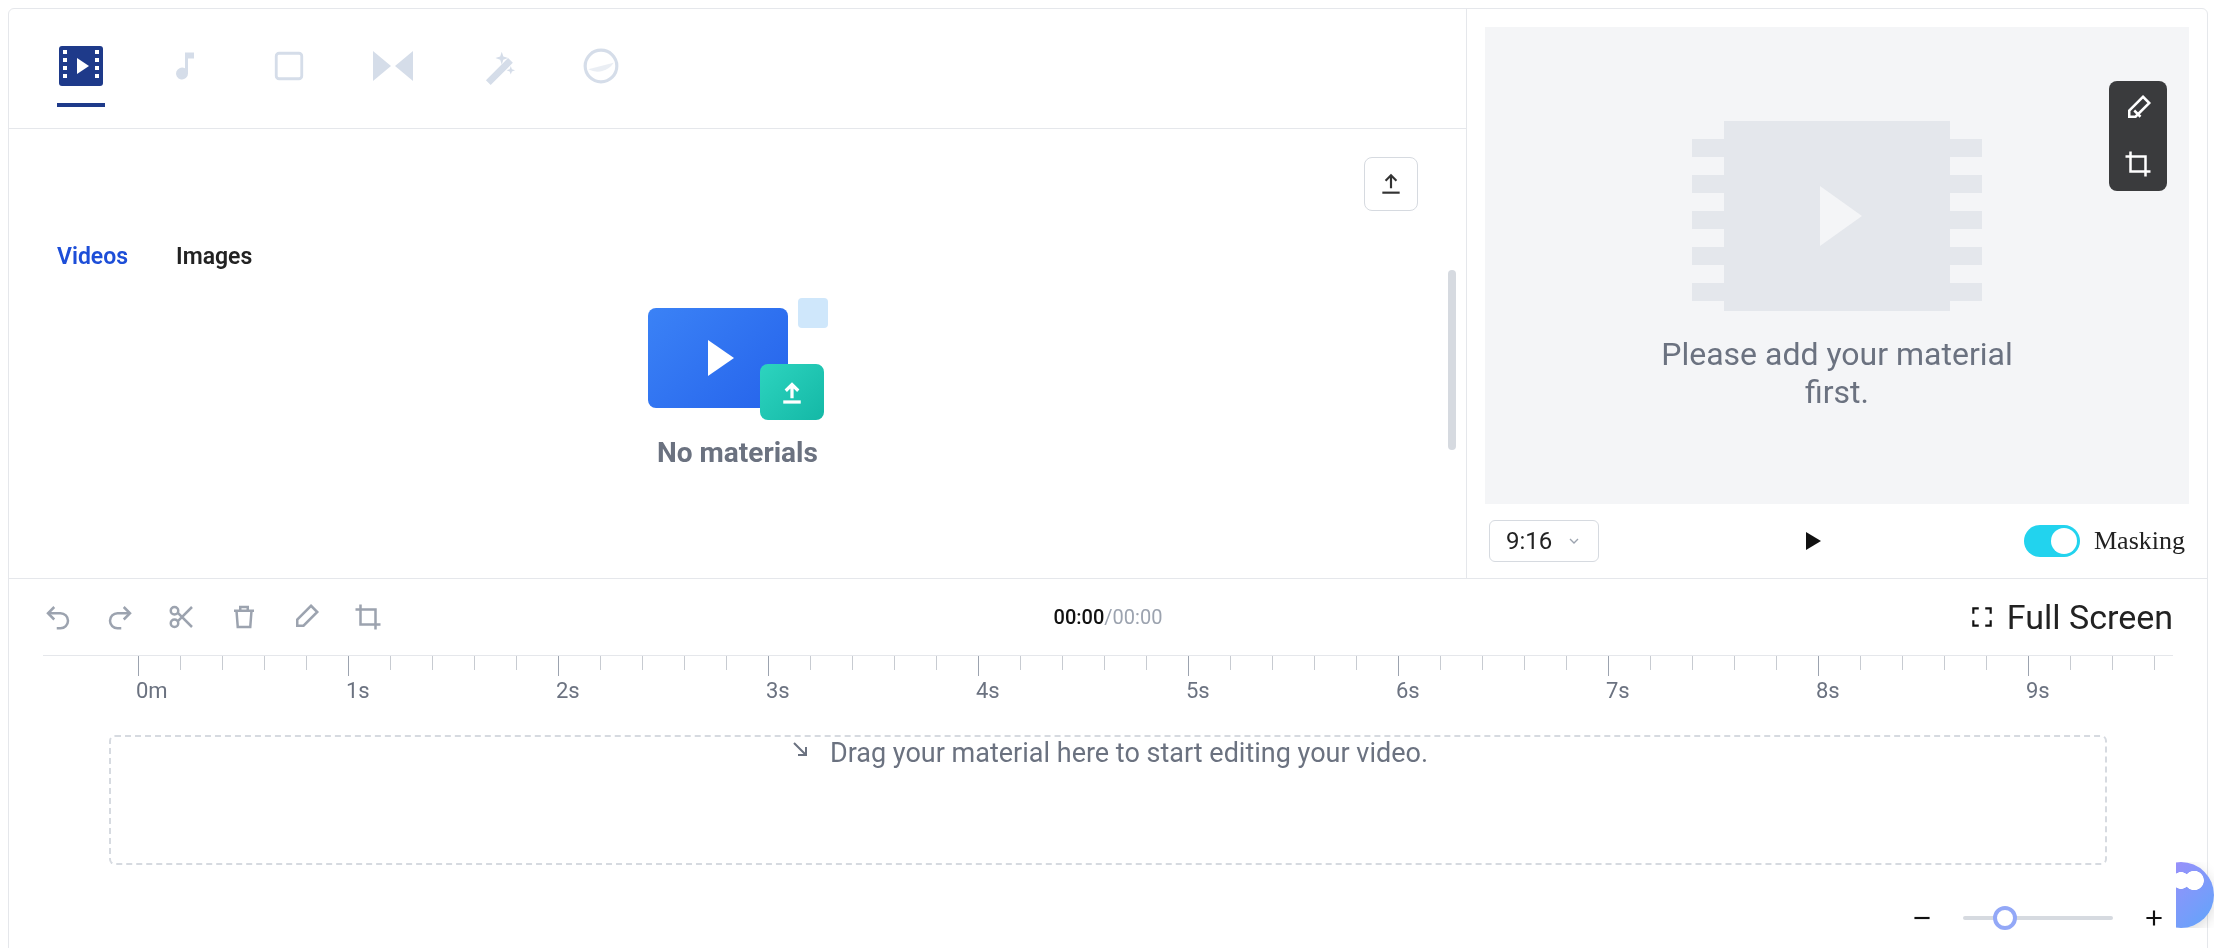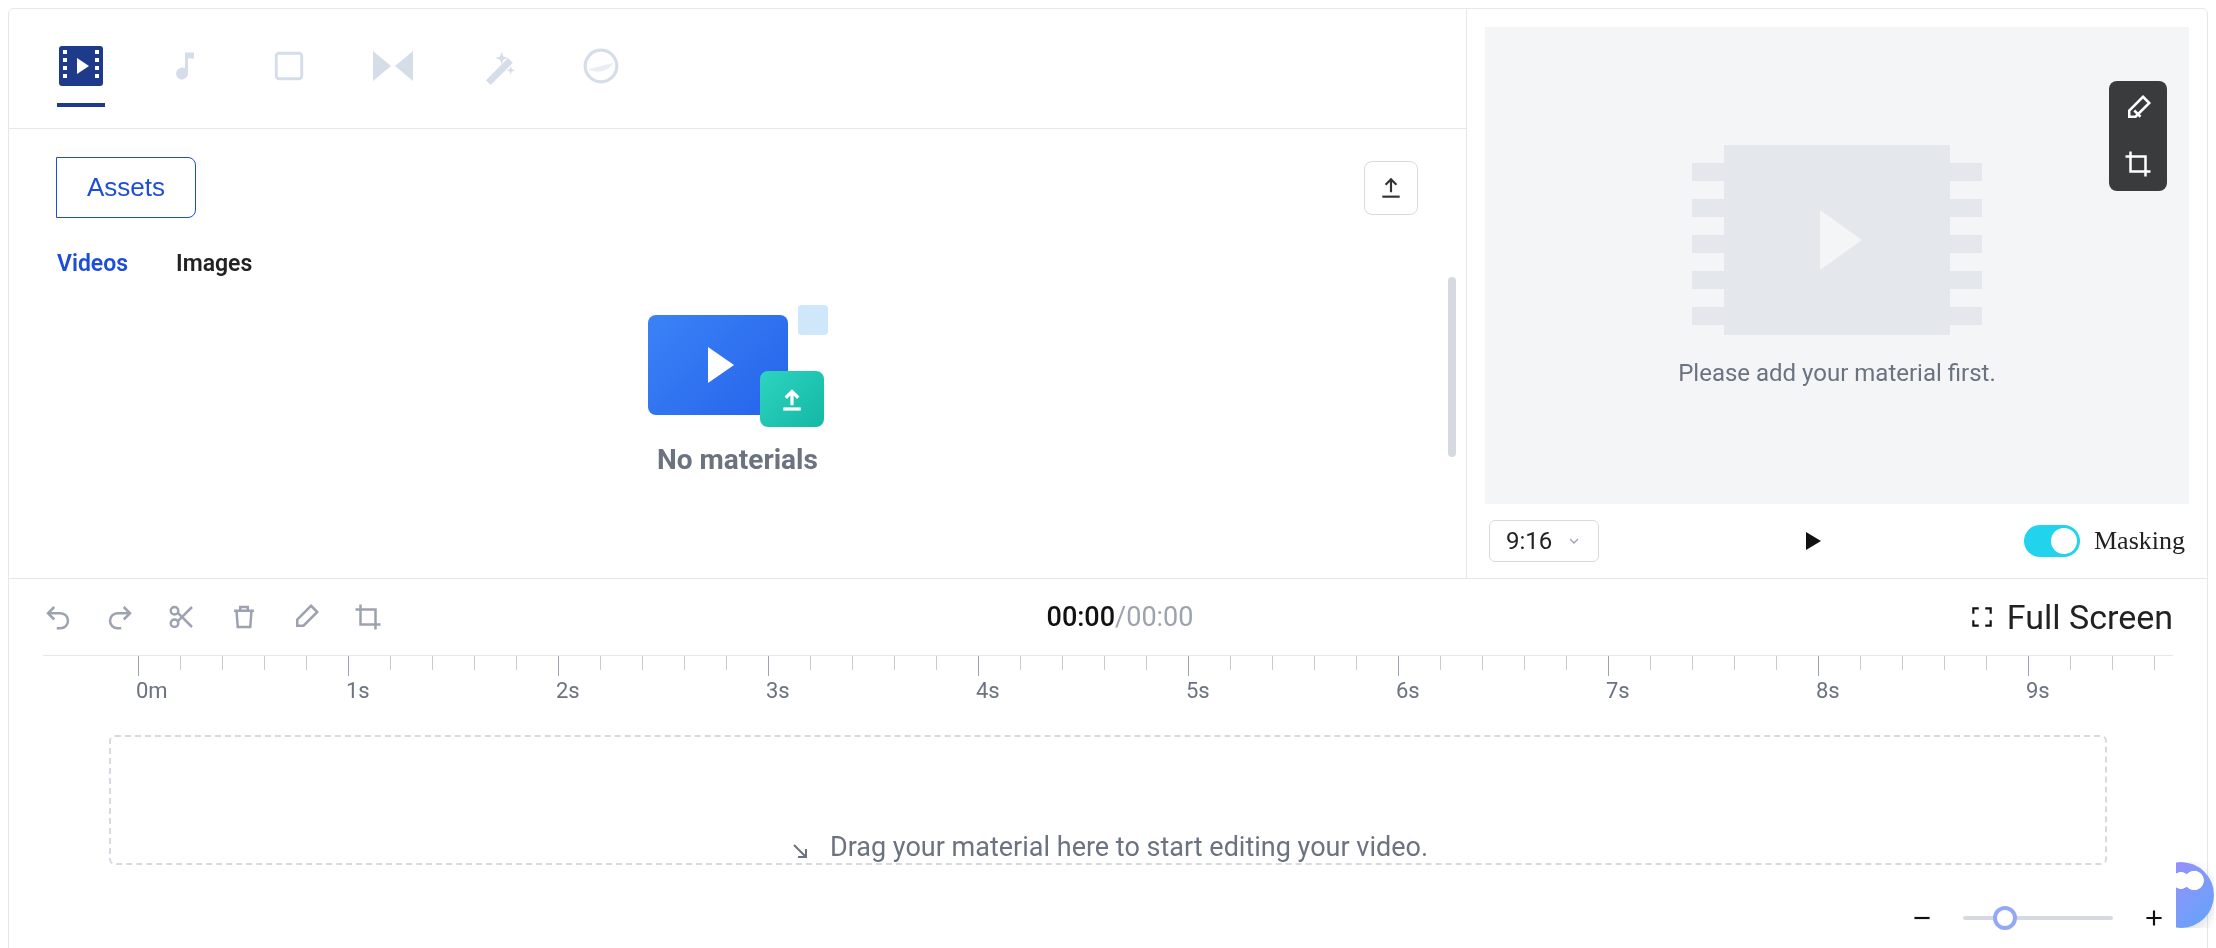--- a/index.html
+++ b/index.html
@@ -198,21 +198,21 @@
   .film-icon::before{left:0;}
   .film-icon::after{right:0;}
   .film-play{
     width:0;height:0;
     border-left:42px solid #f4f5f7;
     border-top:30px solid transparent;
     border-bottom:30px solid transparent;
     margin-left: 8px;
   }
   .preview-hint {
-    font-size: 24px;
+    font-size: 32px;
     color: #6b7280;
     text-align: center;
     margin-top: 24px;
     max-width: 360px;
   }
   .right-tools {
     position: absolute;
     right: 22px; top: 54px;
     width: 58px;
     background: #3a3b3d;
@@ -281,22 +281,21 @@
     gap: 32px;
   }
   .tl-toolbar .tl-icon {
     color: #9ca3af;
     cursor: pointer;
   }
   .tl-time {
     position: absolute;
     left: 50%;
     transform: translateX(-50%);
-    font-size: 27px;
-    margin-left: 12px;
+    font-size: 20px;
   }
   .tl-time .cur { color: #111; font-weight: 500;}
   .tl-time .tot { color: #9ca3af; }
   .tl-fullscreen {
     margin-left: auto;
     display: flex; align-items: center; gap: 12px;
     font-size: 34px;
     cursor: pointer;
   }
   .tl-ruler {
@@ -315,21 +314,21 @@
   .tick-label {
     position: absolute; top: 22px;
     font-size: 22px; color: #6b7280;
     transform: translateX(-2px);
   }
   .dropzone {
     margin: 20px 100px 0 100px;
     border: 2px dashed #d6dae0;
     border-radius: 6px;
     height: 130px;
-    display: flex; align-items: flex-end; justify-content: center;
+    display: flex; align-items: flex-start; justify-content: center;
     gap: 18px;
     color: #6b7280;
     font-size: 27px;
   }
   .zoom-controls {
     position: absolute;
     right: 40px; bottom: 24px;
     display: flex; align-items: center; gap: 28px;
   }
   .zoom-track {
@@ -405,21 +404,20 @@
         <div class="media-tab">
           <svg width="38" height="38" viewBox="0 0 24 24" fill="currentColor">
               <circle cx="12" cy="12" r="10" fill="none" stroke="currentColor" stroke-width="2"></circle>
               <path d="M4 14 A12 12 0 0 0 20 10" fill="currentColor" opacity=".5"></path>
             </svg>
         </div>
       </div>
 
       <div class="sub-controls">
         <div class="seg-group">
-          <button class="seg-btn active">Assets</button>
         </div>
         <button class="upload-btn">
           <svg width="26" height="26" viewBox="0 0 24 24" fill="none" stroke="#333" stroke-width="2">
               <path d="M12 16V4M7 9l5-5 5 5"></path>
               <path d="M4 20h16"></path>
             </svg>
         </button>
       </div>
 
       <div class="asset-tabs">

